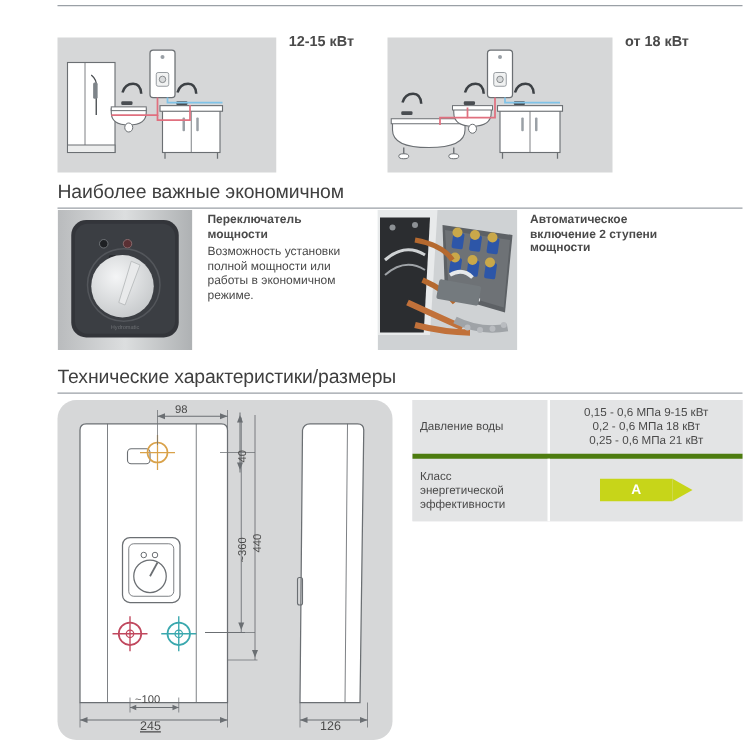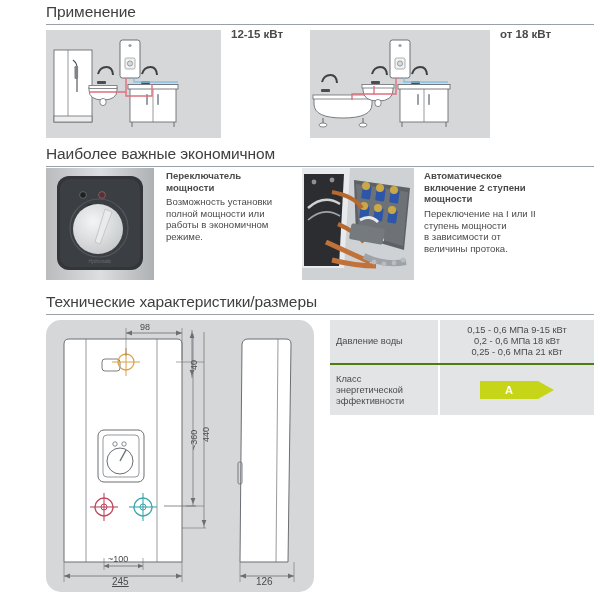--- a/index.html
+++ b/index.html
@@ -54,21 +54,21 @@
   .photo{position:absolute;overflow:hidden;}
 
   
   .spec-table{
     position:absolute;left:330px;top:320px;width:264px;
     border-collapse:collapse;
     background:#e3e4e5;
   }
   .spec-table td{
     background:#e3e4e5;
-    border-bottom:2px solid #4d7c0f;
+    border-bottom:4px solid #4d7c0f;
     border-right:2px solid #ffffff;
     font-size:9.3px;color:#4a4a4a;
     padding:5px 6px;
     vertical-align:middle;
     line-height:11px;
   }
   .spec-table td.val{
     border-right:none;text-align:center;white-space:pre-line;
   }
   .spec-table td.lbl{
@@ -113,21 +113,20 @@
   }
   .dim.vert{transform:rotate(-90deg);transform-origin:left top;}
   svg{display:block;}
 </style>
 </head>
 <body>
 
 <div class="page">
 
   <div class="section-head" style="top:2px;">
-    <div class="htxt">Применение</div>
     <div class="hrule"></div>
   </div>
 
   <div class="panel" style="left:46px;top:30px;width:175px;height:108px;">
     <svg width="175" height="108" viewBox="0 0 175 108">
 
       <rect x="8" y="20" width="38" height="72" fill="#fff" stroke="#6b6f73" stroke-width="0.9"></rect>
       <line x1="22" y1="20" x2="22" y2="92" stroke="#6b6f73" stroke-width="0.7"></line>
       <rect x="8" y="86" width="38" height="6" fill="#eceded" stroke="#6b6f73" stroke-width="0.8"></rect>
       <path d="M27 30 q5 4 4 10 l0 22" fill="none" stroke="#4a4e52" stroke-width="1.1"></path>
@@ -276,24 +275,20 @@
         <circle cx="72" cy="94" r="2.4"></circle>
           <circle cx="82" cy="96" r="2.4"></circle>
         <circle cx="92" cy="95" r="2.4"></circle>
           <circle cx="101" cy="92" r="2.4"></circle>
       </g>
     </svg>
   </div>
   <div class="feat-title" style="left:424px;top:170px;width:172px;">Автоматическое
 включение 2 ступени
 мощности</div>
-  <div class="feat-body" style="left:424px;top:208px;width:172px;">Переключение на I или II
-ступень мощности
-в зависимости от
-величины протока.</div>
 
   <div class="section-head" style="top:292px;">
     <div class="htxt">Технические характеристики/размеры</div>
     <div class="hrule"></div>
   </div>
 
   <div class="panel" style="left:46px;top:320px;width:268px;height:272px;border-radius:15px;">
     <svg width="268" height="272" viewBox="0 0 268 272">
 
       <path d="M18 24 q0 -5 5 -5 h108 q5 0 5 5 v218 h-118 z" fill="#fff" stroke="#6b6f73" stroke-width="1"></path>

